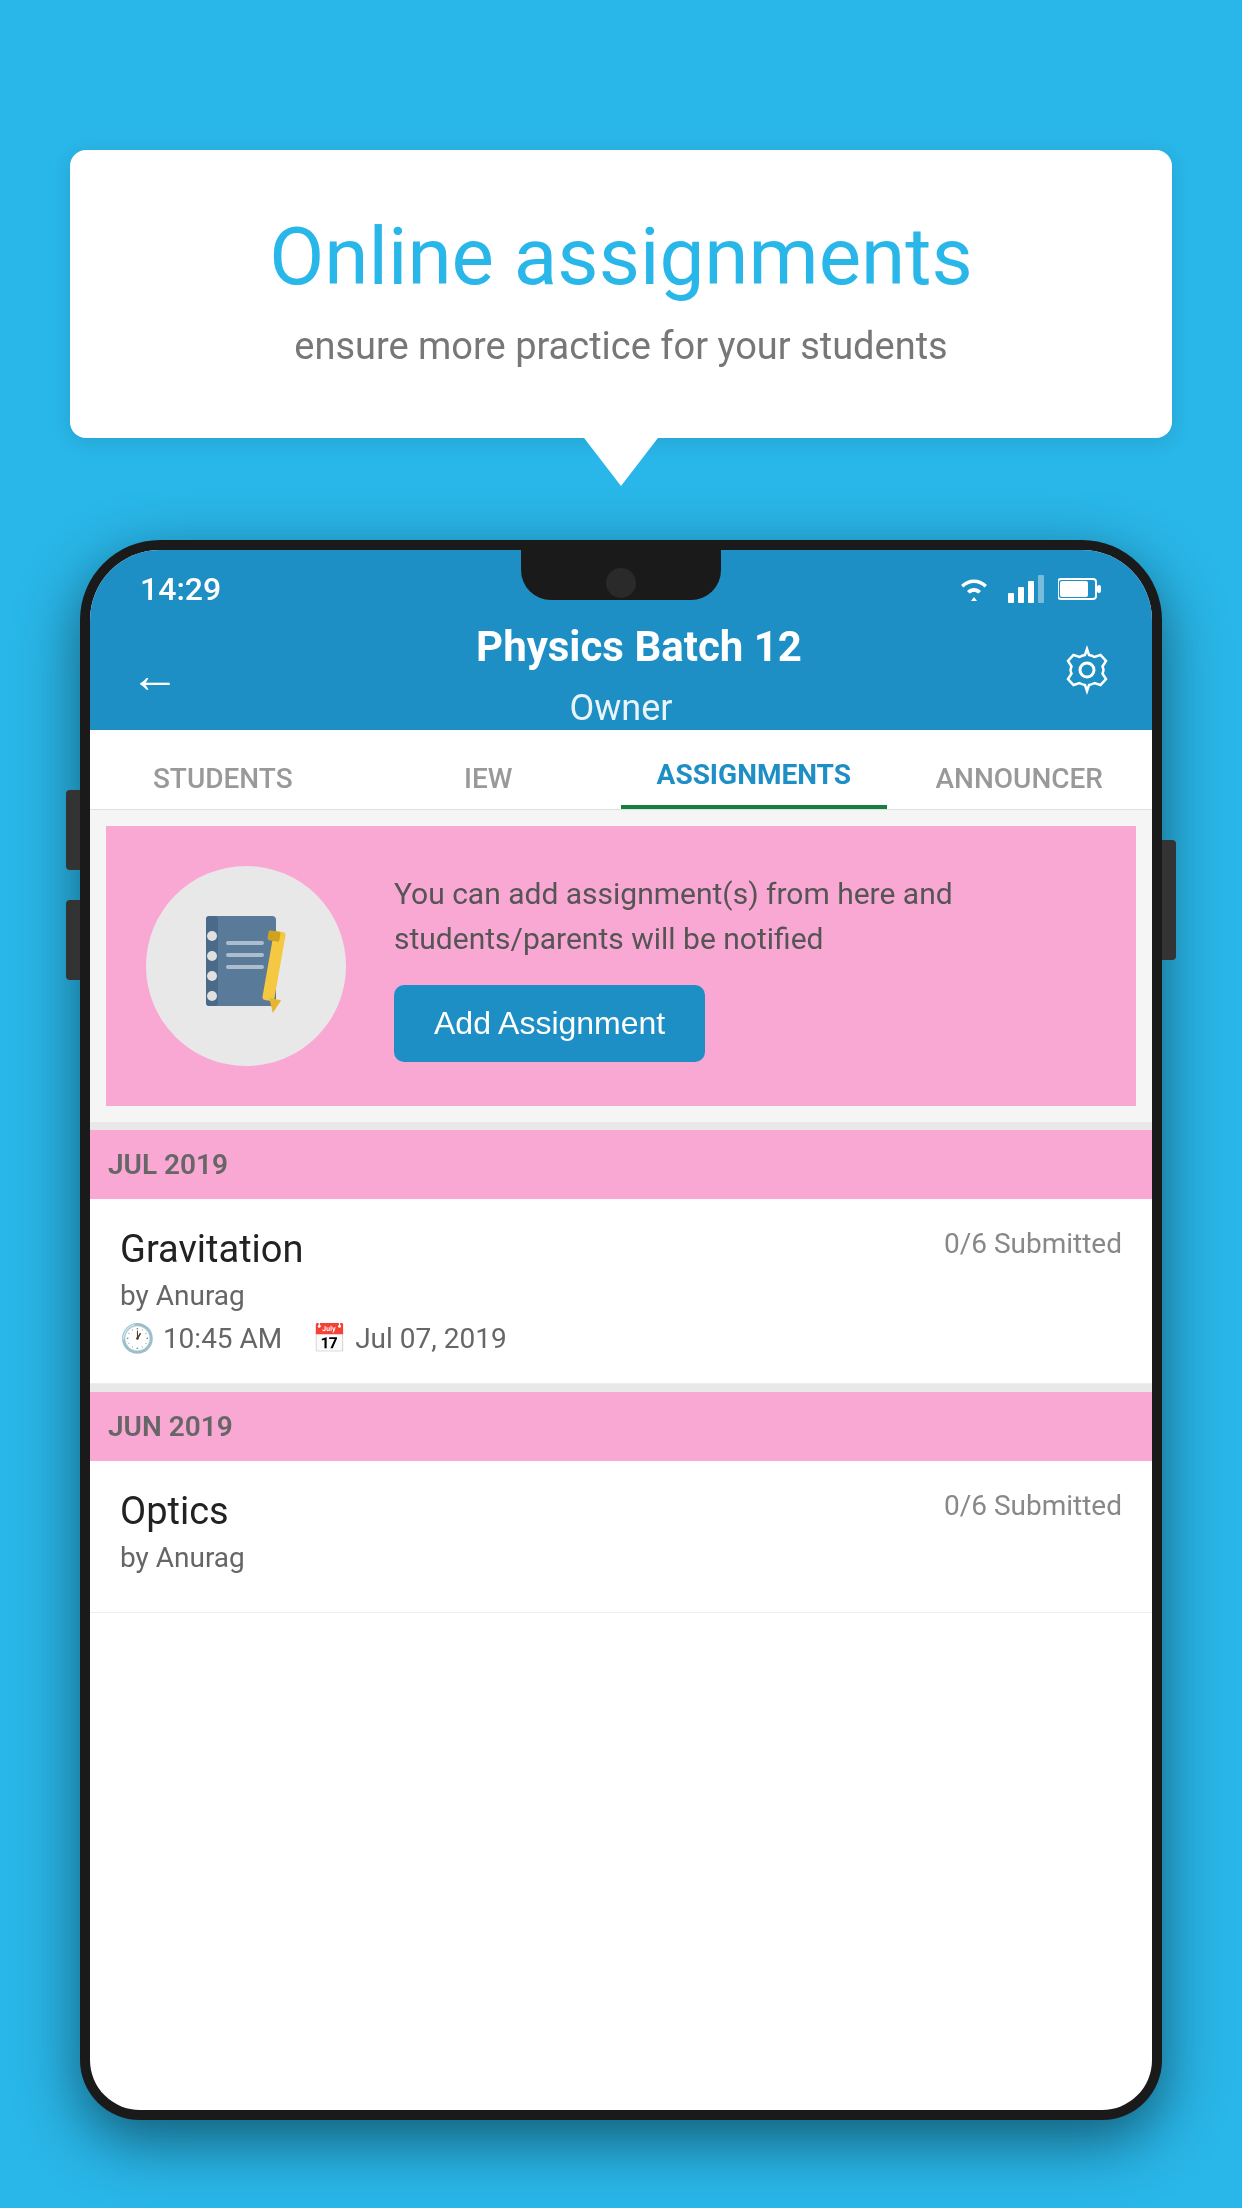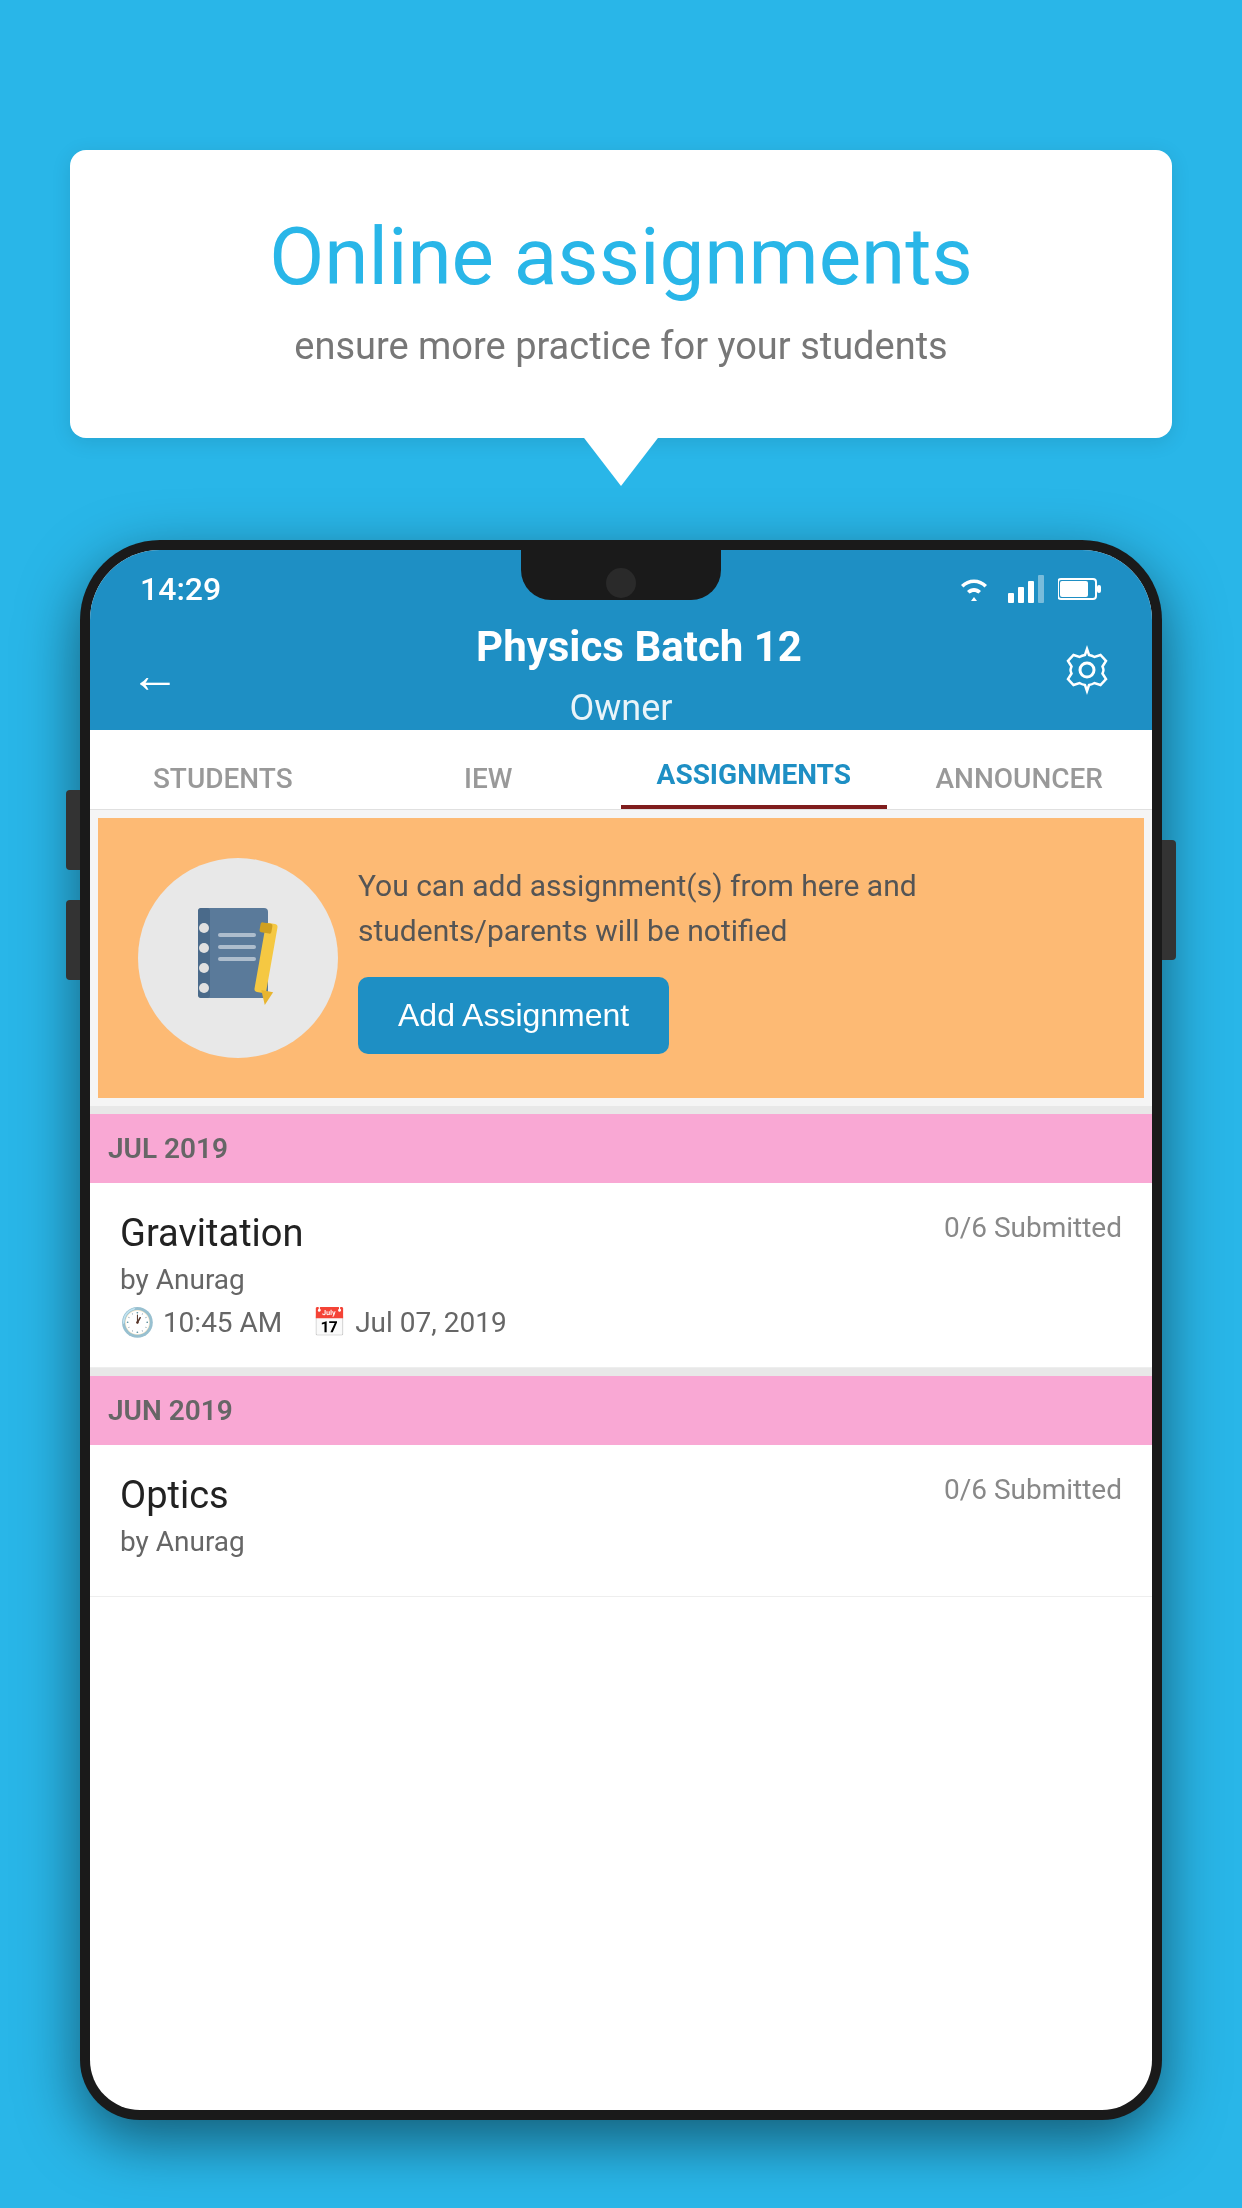--- a/index.html
+++ b/index.html
@@ -203,21 +203,21 @@
       font-weight: 500;
       cursor: pointer;
       height: 100%;
       display: flex;
       align-items: flex-end;
       justify-content: center;
       white-space: nowrap;
     }
     .tab-item.active {
       color: #1e8fc4;
-      border-bottom: 4px solid #7f1d1d;
+      border-bottom: 4px solid #15803d;
       font-weight: 700;
     }
 
     
     .content-area {
       background: #f5f5f5;
       flex: 1;
       overflow: hidden;
     }
 
@@ -235,26 +235,26 @@
       padding: 0 30px;
       gap: 16px;
     }
     .search-input-text {
       color: #bbb;
       font-size: 34px;
     }
 
     
     .empty-state {
-      background: #fdba74;
-      margin: 8px;
+      background: #f9a8d4;
+      margin: 16px;
       padding: 40px 40px;
       display: flex;
       align-items: center;
-      gap: 20px;
+      gap: 48px;
     }
     .empty-icon-circle {
       width: 200px;
       height: 200px;
       border-radius: 50%;
       background: #e8e8e8;
       flex-shrink: 0;
       display: flex;
       align-items: center;
       justify-content: center;

